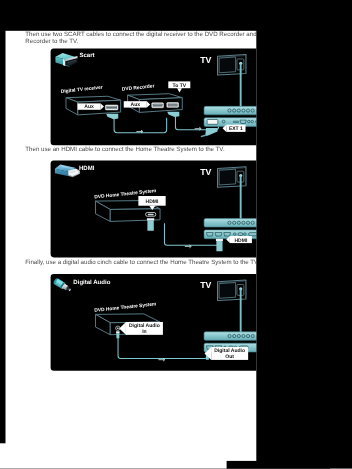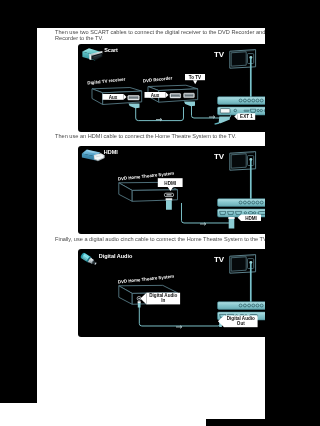--- a/index.html
+++ b/index.html
@@ -1,17 +1,17 @@
 <!DOCTYPE html>
 <html><head>
 <meta charset="utf-8">
 <style>
   html,body{margin:0;padding:0;background:#000;width:300px;height:426px;overflow:hidden;}
   body{font-family:"Liberation Sans",sans-serif;}
-  #page{position:absolute;left:5px;top:28px;width:228px;height:391px;background:#fff;overflow:hidden;margin-left:32px;}
+  #page{position:absolute;left:5px;top:28px;width:228px;height:391px;background:#fff;overflow:hidden;}
   #bottomstrip{position:absolute;left:0;top:403px;width:206px;height:23px;background:#fff;}
   .para{position:absolute;color:#4a4a4a;font-size:5.6px;line-height:6.2px;white-space:pre-line;}
   .diagram{position:absolute;background:#000;border-radius:3px;overflow:hidden;}
   .diagram svg{display:block;}
   text{font-family:"Liberation Sans",sans-serif;}
   .connlabel{fill:#ffffff;font-size:5.5px;font-weight:700;}
   .tvlabel{fill:#ffffff;font-size:8px;font-weight:700;}
   .devtitle{fill:#ffffff;font-size:4.4px;font-weight:700;}
   .calloutxt{fill:#111;font-size:4.6px;font-weight:700;}
 </style>

